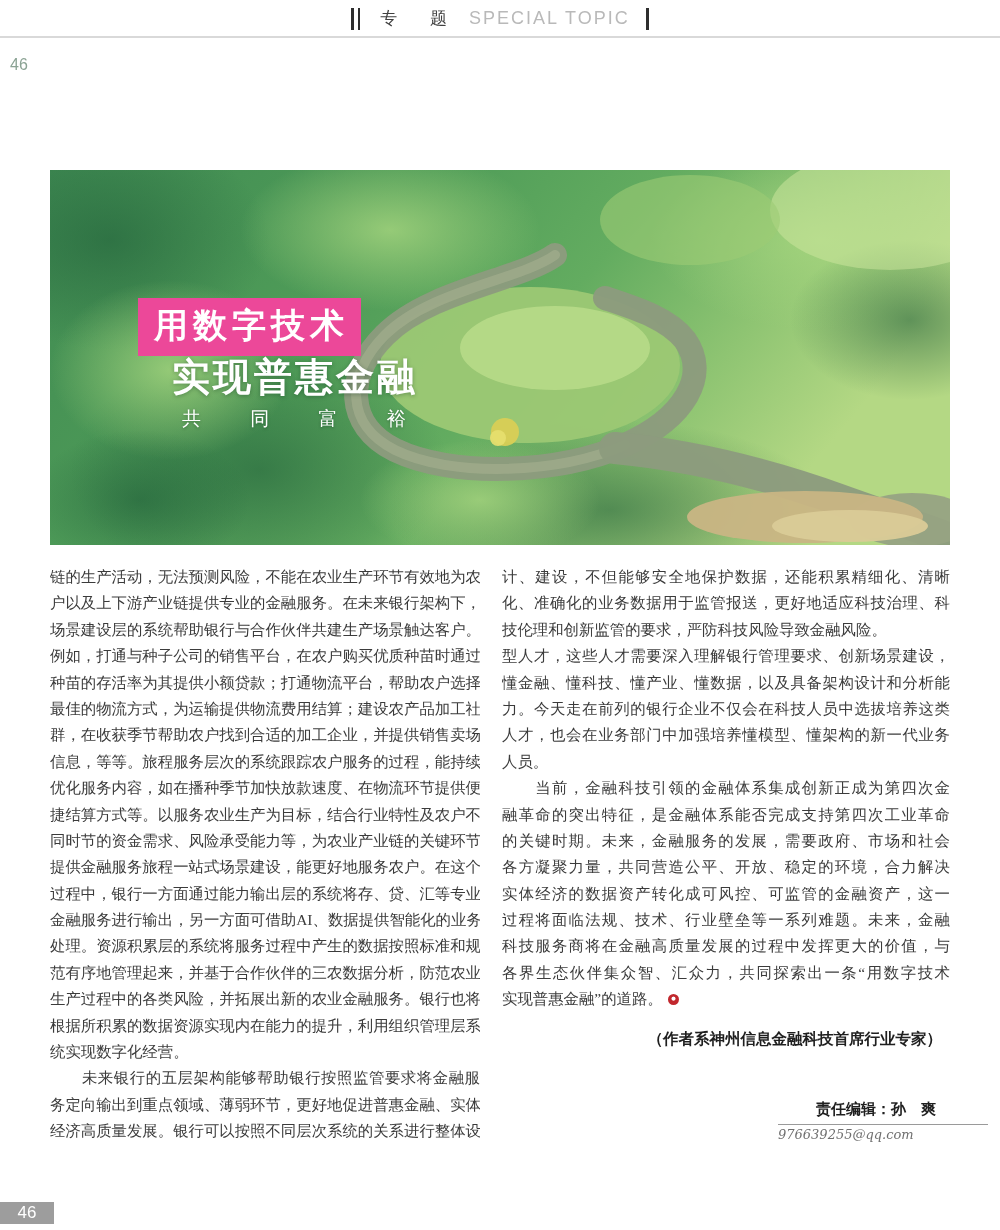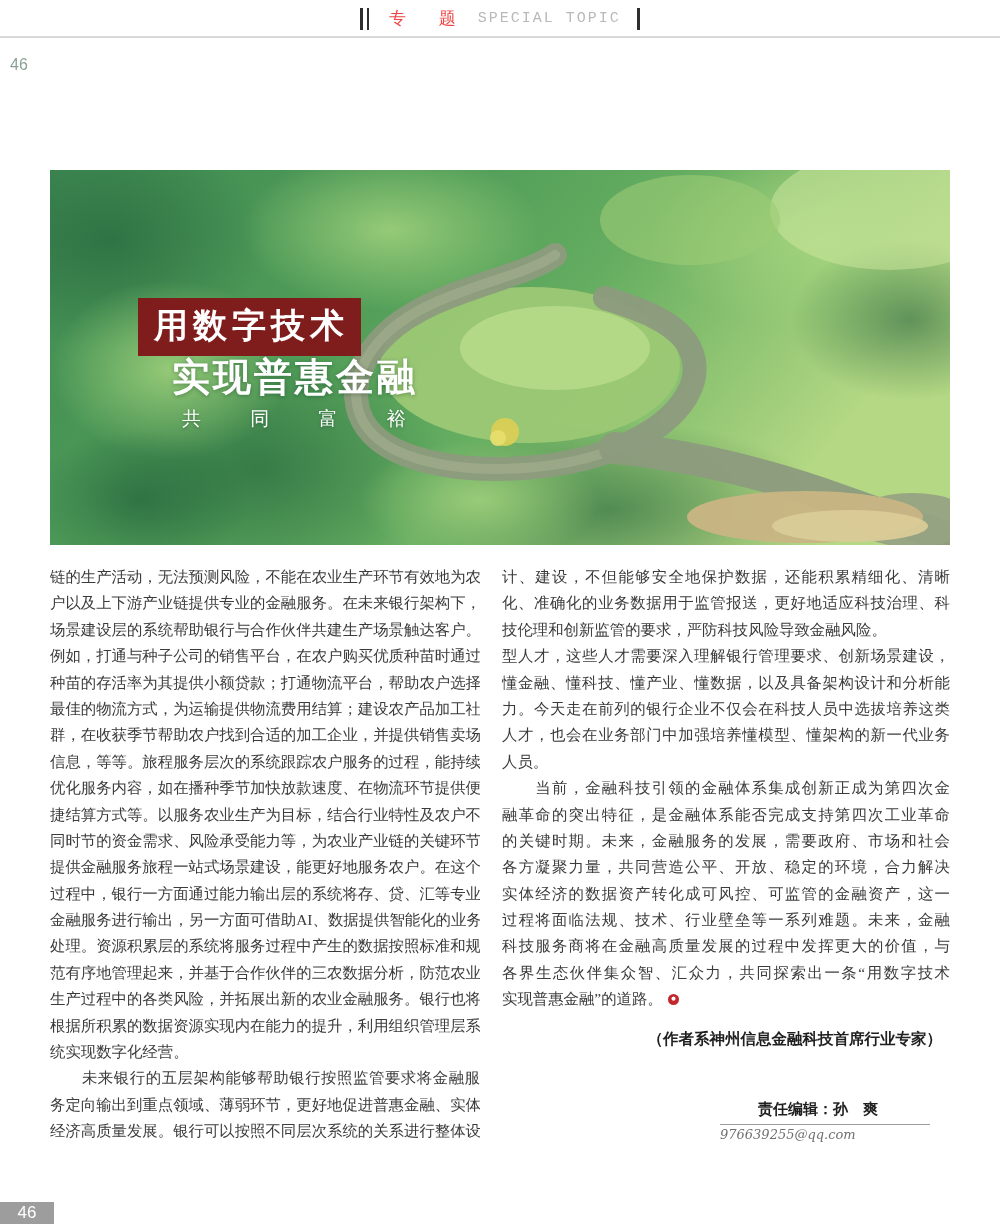--- a/index.html
+++ b/index.html
@@ -4,31 +4,31 @@
 <style>
   html,body{margin:0;padding:0;background:#fff;}
   .page{position:relative;width:1000px;height:1230px;background:#fff;overflow:hidden;
         font-family:"Liberation Serif","DejaVu Serif",serif;}
   
   .header{position:absolute;top:7px;left:0;width:100%;display:flex;justify-content:center;
           align-items:center;gap:16px;}
   .dbl-bars{display:flex;gap:4px;}
   .vbar{width:3px;height:22px;background:#2e2e2e;}
   .vbar.thin{width:2px;}
-  .topic-cn{font-family:"Liberation Sans",sans-serif;font-size:17px;color:#ef4444;
+  .topic-cn{font-family:"Liberation Sans",sans-serif;font-size:17px;color:#404040;
             letter-spacing:14px;margin-left:4px;}
-  .topic-en{font-family:Liberation Mono, monospace;font-size:15px;color:#b9b9b9;
+  .topic-en{font-family:Liberation Sans, sans-serif;font-size:18px;color:#b9b9b9;
             letter-spacing:2px;margin-left:-8px;}
   .header-rule{position:absolute;top:36px;left:0;width:100%;height:2px;background:#d9d9d9;}
   .corner-num{position:absolute;top:56px;left:10px;font-family:"Liberation Sans",sans-serif;
               font-size:16px;color:#8ba394;}
   
   .hero{position:absolute;left:50px;top:170px;width:900px;height:375px;overflow:hidden;}
   .hero svg{position:absolute;left:0;top:0;}
-  .hero-title1{position:absolute;left:88px;top:128px;background:#7f1d1d;color:#fff;
+  .hero-title1{position:absolute;left:88px;top:128px;background:#ec4899;color:#fff;
                font-family:"Liberation Sans",sans-serif;font-weight:bold;font-size:34px;
                letter-spacing:5px;padding:5px 12px 7px 16px;}
   .hero-title2{position:absolute;left:84px;top:182px;color:#fff;
                font-family:"Liberation Sans",sans-serif;font-weight:bold;font-size:38px;
                letter-spacing:3px;text-shadow:0 1px 4px rgba(0,40,20,.35);margin-left:38px;}
   .hero-sub{position:absolute;left:132px;top:236px;color:#fff;
             font-family:"Liberation Sans",sans-serif;font-size:19px;letter-spacing:22px;
             text-shadow:0 1px 3px rgba(0,40,20,.4);}
   
   .col{position:absolute;top:564px;color:#3b3b3b;}
@@ -37,21 +37,21 @@
   .tline{font-size:15.4px;line-height:26.4px;height:26.4px;white-space:nowrap;
          text-align:justify;text-align-last:justify;text-justify:inter-character;
          overflow:hidden;}
   .tline.short{text-align-last:left;}
   .end-dot{display:inline-block;width:11px;height:11px;border-radius:50%;
            background:radial-gradient(circle at 50% 42%,#fff 0 1.6px,#c1272d 2.4px);
            margin-left:5px;vertical-align:-1px;}
   .author-note{margin-top:14px;font-weight:bold;font-size:15.5px;color:#1f1f1f;
                text-align:right;padding-right:8px;line-height:24px;}
   
-  .editor-block{position:absolute;left:720px;top:1100px;width:210px;}
+  .editor-block{position:absolute;left:778px;top:1100px;width:210px;}
   .editor-label{font-weight:bold;font-size:15px;color:#1f1f1f;text-align:right;
                 padding-right:52px;padding-bottom:5px;border-bottom:1px solid #9a9a9a;}
   .editor-email{font-family:"DejaVu Serif",serif;font-style:italic;font-size:13px;
                 color:#6f6f6f;text-align:left;padding-right:58px;padding-top:2px;}
   .page-badge{position:absolute;left:0;top:1202px;width:54px;height:22px;background:#9d9d9d;
               color:#fff;font-family:"Liberation Sans",sans-serif;font-size:17px;
               display:flex;align-items:center;justify-content:center;}
 </style>
 </head>
 <body>

